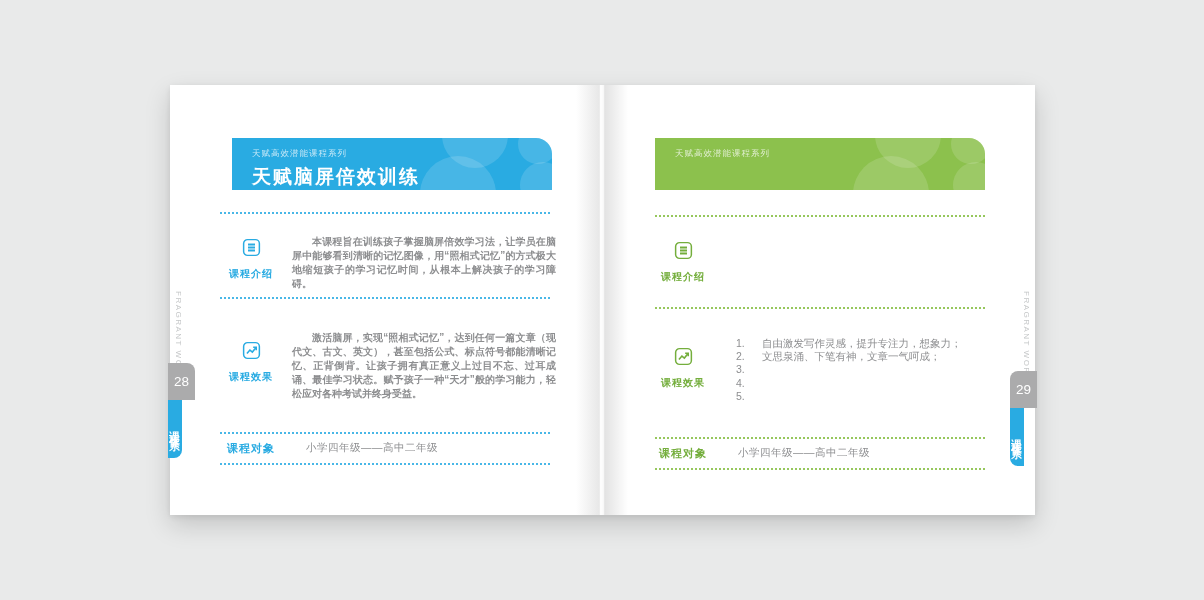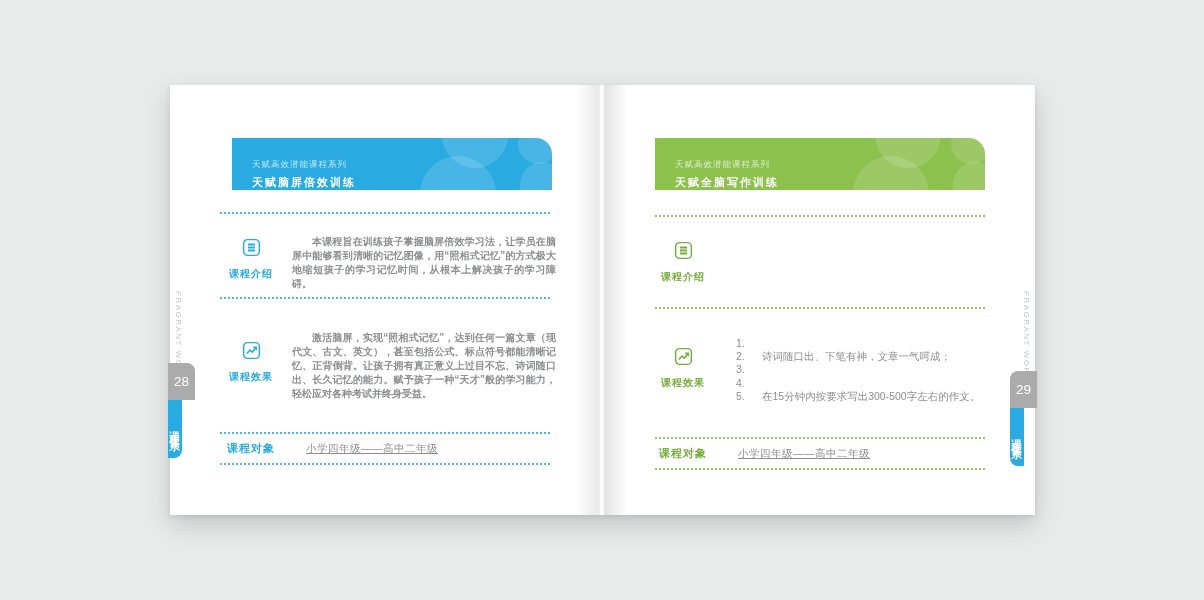--- a/index.html
+++ b/index.html
@@ -16,25 +16,25 @@
   .page { position:absolute; top:0; height:430px; background:#fff; }
   .page.left  { left:0;     width:432px; }
   .page.right { left:432px; width:433px; }
   .page.left::after  { content:""; position:absolute; right:0; top:0; bottom:0; width:26px;
                        background:linear-gradient(to right, rgba(0,0,0,0) 0%, rgba(0,0,0,0.09) 88%, rgba(0,0,0,0.02) 100%); pointer-events:none; }
   .page.right::before{ content:""; position:absolute; left:0; top:0; bottom:0; width:26px;
                        background:linear-gradient(to left, rgba(0,0,0,0) 0%, rgba(0,0,0,0.11) 88%, rgba(0,0,0,0.03) 100%); pointer-events:none; }
 
   
   .banner { position:absolute; top:53px; height:52px; border-radius:0 16px 0 0;
-            overflow:hidden; padding:21px 0 0 20px; color:#fff; }
+            overflow:hidden; padding:10px 0 0 20px; color:#fff; }
   .page.left  .banner { left:62px; width:320px; background:#29abe2; }
   .page.right .banner { left:53px; width:330px; background:#8cc14d; }
   .banner .series { position:relative; z-index:2; font-size:8.5px; letter-spacing:1px; color:rgba(255,255,255,0.72); }
-  .banner .btitle { position:relative; z-index:2; margin-top:4px; font-size:11px; font-weight:bold; letter-spacing:2px; }
+  .banner .btitle { position:relative; z-index:2; margin-top:4px; font-size:19px; font-weight:bold; letter-spacing:2px; }
   .decor i { position:absolute; border-radius:50%; background:rgba(255,255,255,0.14); }
   .decor .c1 { width:66px; height:66px; right:44px;  top:-36px; }
   .decor .c2 { width:76px; height:76px; right:56px;  bottom:-42px; }
   .decor .c3 { width:46px; height:46px; right:-14px; bottom:-18px; }
   .decor .c4 { width:40px; height:40px; right:-6px;  top:-14px; }
 
   
   .sep { position:absolute; height:2px;
          background-repeat:repeat-x; background-size:4px 2px; }
   .page.left  .sep { left:50px; width:332px;
@@ -61,27 +61,27 @@
   .page.left  .slabel, .page.left  .icon { color:#29abe2; }
   .page.right .slabel, .page.right .icon { color:#74ae3c; }
   .sbody { flex:1; font-size:10px; line-height:14px; color:#8d8e90;
            text-indent:2em; text-align:justify;font-weight:bold; }
   .elist { flex:1; list-style:none; font-size:10.5px; line-height:13.2px; color:#8d8e90; }
   .elist li { display:flex; }
   .elist .n { flex:none; width:38px; padding-left:12px; }
   .elist .t { flex:1; }
 
   
-  .target { position:absolute; left:40px; width:346px; display:flex; align-items:center; }
+  .target { position:absolute; left:40px; width:346px; display:flex; }
   .page.left  .target { top:356px; }
   .page.right .target { top:361px; }
   .target .tlabel { flex:none; width:82px; text-align:center; font-size:11px; font-weight:bold; letter-spacing:1px; }
   .page.left  .target .tlabel { color:#29abe2; }
   .page.right .target .tlabel { color:#74ae3c; }
-  .target .tvalue { margin-left:14px; font-size:10.5px; color:#8d8e90; letter-spacing:0.5px;text-decoration:underline; }
+  .target .tvalue { margin-left:14px; font-size:10.5px; color:#8d8e90; letter-spacing:0.5px; }
 
   
   .brand-vert { position:absolute; top:206px; writing-mode:vertical-rl;
                 font-size:8px; letter-spacing:1.5px; color:#c5c7c8; }
   .page.left  .brand-vert { left:4px; }
   .page.right .brand-vert { right:4px; }
   .tab { position:absolute; top:278px; width:27px; }
   .page.left  .tab { left:-2px; }
   .page.right .tab { right:-2px; }
   .tab .num { height:37px; background:#ababac; color:#fff; font-size:13.5px;
@@ -140,21 +140,21 @@
         <div class="side">
           <span class="icon">
             <svg viewBox="0 0 24 24" fill="none" stroke="currentColor" stroke-width="1.7">
               <rect x="3" y="3" width="18" height="18" rx="4.5"></rect>
               <polyline points="6.8,15.5 10.2,11.5 13,13.8 17.2,8.6" stroke-width="1.8"></polyline>
               <polyline points="13.9,8.3 17.4,8.3 17.4,11.8" stroke-width="1.8"></polyline>
             </svg>
           </span>
           <div class="slabel">课程效果</div>
         </div>
-        <p class="sbody">激活脑屏，实现“照相式记忆”，达到任何一篇文章（现代文、古文、英文），甚至包括公式、标点符号都能清晰记忆、正背倒背。让孩子拥有真正意义上过目不忘、诗词随口出、长久记忆的能力。赋予孩子一种“天才”般的学习能力，轻松应对各种考试并终身受益。</p>
+        <p class="sbody">激活脑屏，实现“照相式记忆”，达到任何一篇文章（现代文、古文、英文），甚至包括公式、标点符号都能清晰记忆、正背倒背。让孩子拥有真正意义上过目不忘、过耳成诵、最佳学习状态。赋予孩子一种“天才”般的学习能力，轻松应对各种考试并终身受益。</p>
       </div>
 
       <div class="sep s3"></div>
 
       <div class="target">
         <div class="tlabel">课程对象</div>
         <div class="tvalue">小学四年级——高中二年级</div>
       </div>
 
       <div class="sep s4"></div>
@@ -169,21 +169,20 @@
       <div class="brand-vert">FRAGRANT WORLD</div>
 
       <div class="banner">
         <span class="decor">
           <i class="c1"></i>
           <i class="c2"></i>
           <i class="c3"></i>
           <i class="c4"></i>
         </span>
         <div class="series">天赋高效潜能课程系列</div>
-        <div class="btitle">天赋全脑写作训练</div>
       </div>
 
       <div class="sep s1"></div>
 
       <div class="sec intro">
         <div class="side">
           <span class="icon">
             <svg viewBox="0 0 24 24" fill="none" stroke="currentColor" stroke-width="1.7">
               <rect x="3" y="3" width="18" height="18" rx="4.5"></rect>
               <line x1="8" y1="8.6" x2="16" y2="8.6" stroke-width="2.3"></line>
@@ -204,34 +203,34 @@
               <rect x="3" y="3" width="18" height="18" rx="4.5"></rect>
               <polyline points="6.8,15.5 10.2,11.5 13,13.8 17.2,8.6" stroke-width="1.8"></polyline>
               <polyline points="13.9,8.3 17.4,8.3 17.4,11.8" stroke-width="1.8"></polyline>
             </svg>
           </span>
           <div class="slabel">课程效果</div>
         </div>
         <ol class="elist">
           <li>
             <span class="n">1.</span>
+            <span class="t">自由激发写作灵感，提升专注力，想象力；</span>
           </li>
           <li>
             <span class="n">2.</span>
-            <span class="t">诗词随口出、下笔有神，文章一气呵成；</span>
+            <span class="t">文思泉涌、下笔有神，文章一气呵成；</span>
           </li>
           <li>
             <span class="n">3.</span>
           </li>
           <li>
             <span class="n">4.</span>
           </li>
           <li>
             <span class="n">5.</span>
-            <span class="t">在15分钟内按要求写出300-500字左右的作文。</span>
           </li>
         </ol>
       </div>
 
       <div class="sep s3"></div>
 
       <div class="target">
         <div class="tlabel">课程对象</div>
         <div class="tvalue">小学四年级——高中二年级</div>
       </div>

